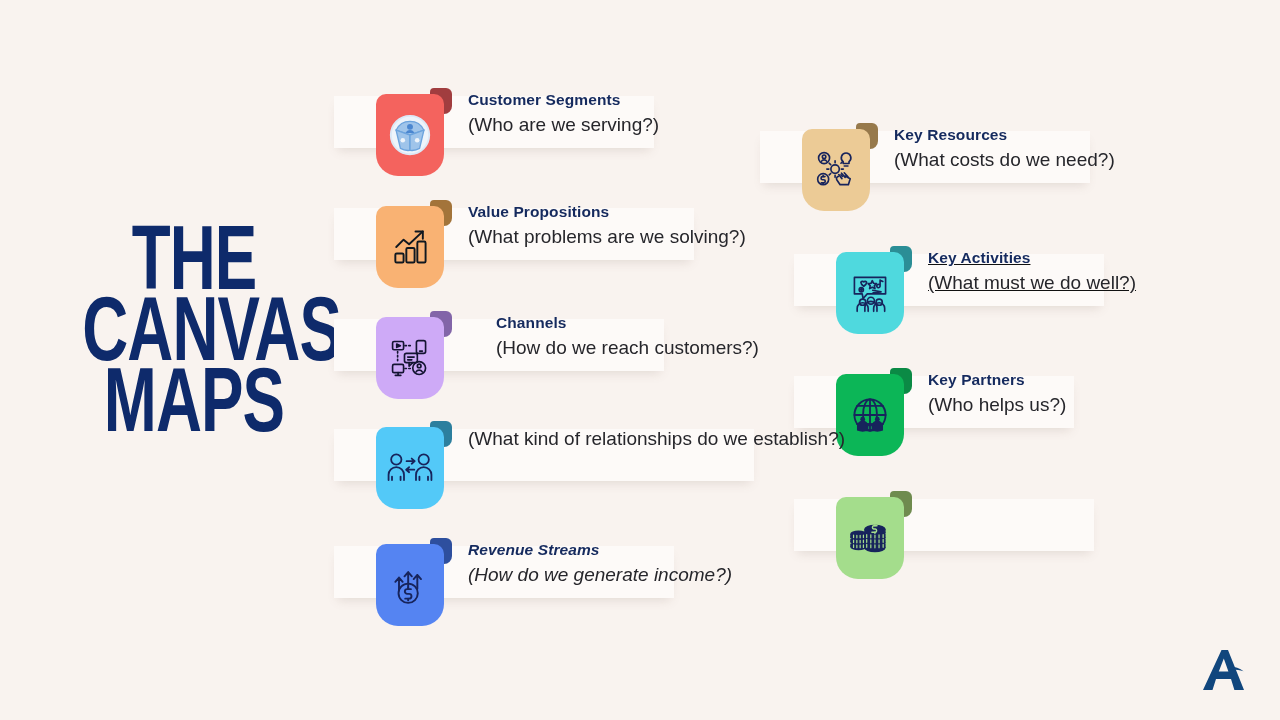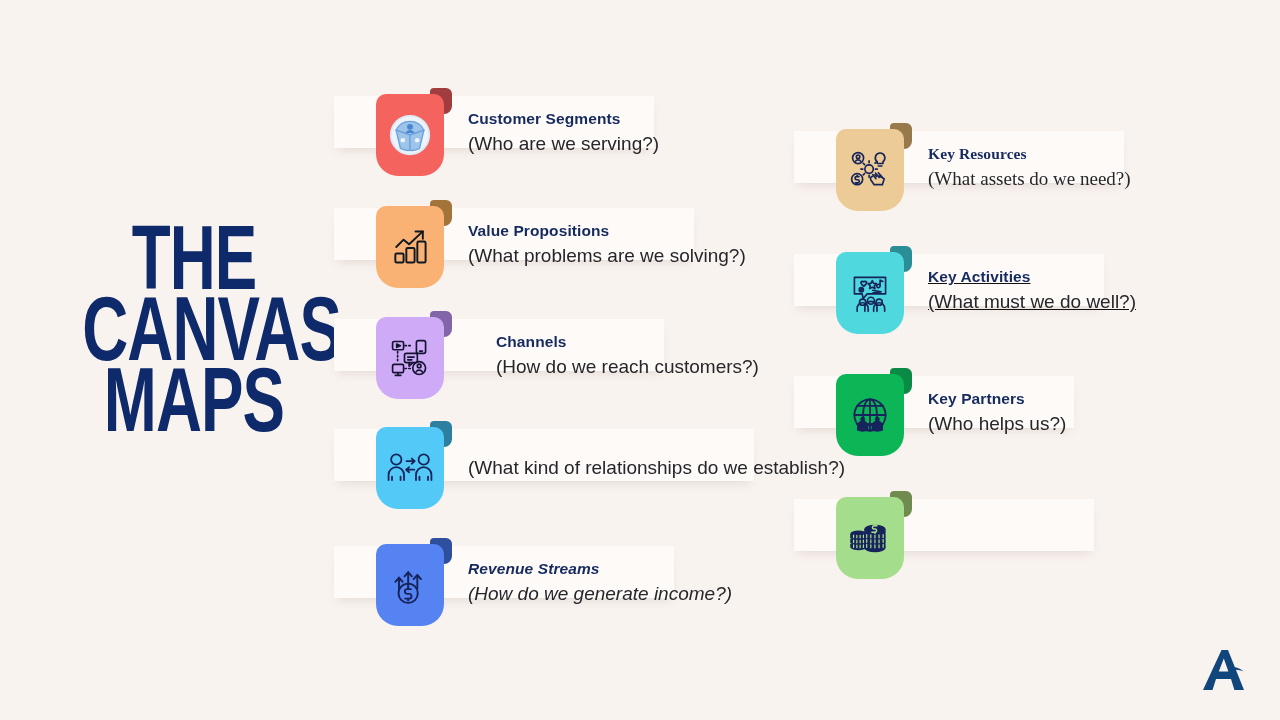--- a/index.html
+++ b/index.html
@@ -35,21 +35,20 @@
     color:#0e2a6b;
     transform:scaleX(0.86) scaleY(1.22);
     transform-origin:center center;
     white-space:nowrap;
   }
 
   
   .row {
     position:absolute;
     display:flex;
-    align-items:center;
   }
 
   
   .ribbon {
     position:absolute;
     left:-42px;
     top:8px;
     height:52px;
     background:#fdfaf8;
     box-shadow:0 6px 10px -4px rgba(120,100,90,0.18);
@@ -250,21 +249,21 @@
         </svg>
       </span>
     </div>
   </div>
   <div class="card-text">
     <div class="card-title">Revenue Streams</div>
     <div class="card-sub">(How do we generate income?)</div>
   </div>
 </div>
 
-<div class="row" id="row-r0" style="left:836px; top:123px;font-family:Liberation Serif, serif;">
+<div class="row" id="row-r0" style="left:802px; top:123px;">
   <div class="ribbon" style="width:330px;"></div>
   <div class="card-wrap">
     <div class="card-tab" style="background: rgb(151, 121, 75);"></div>
     <div class="card-face" style="background: rgb(236, 203, 150);">
       <span>
         <svg width="44" height="44" viewBox="0 0 48 48" fill="none" stroke="#17245c" stroke-width="1.8" stroke-linecap="round" stroke-linejoin="round">
           <circle cx="11" cy="11" r="6"></circle>
           <circle cx="11" cy="9.5" r="1.9"></circle>
           <path d="M8 14.6 a3.6 3.6 0 0 1 6 0"></path>
           <path d="M35 5.5 a5.2 5.2 0 0 0 -3.2 9.3 v2.1 h6.4 v-2.1 A5.2 5.2 0 0 0 35 5.5 z"></path>
@@ -275,21 +274,21 @@
           <circle cx="23" cy="23" r="4.6"></circle>
           <path d="M23 16.2 v-2.2 M23 32 v-2.2 M16.2 23 h-2.2 M32 23 h-2.2 M18.2 18.2 l-1.6 -1.6 M29.4 29.4 l1.6 1.6 M18.2 27.8 l-1.6 1.6 M29.4 16.6 l1.6 -1.6"></path>
           <path d="M27 29 l3.5 4.5 M30 27.5 l4 4.5 M33 27 l4 4.5"></path>
           <path d="M26.5 31 a2.6 2.6 0 0 0 -1.5 4 l3.5 5 h9 l2 -6.5 -5.5 -3"></path>
         </svg>
       </span>
     </div>
   </div>
   <div class="card-text">
     <div class="card-title">Key Resources</div>
-    <div class="card-sub">(What assets do we need?)</div>
+    <div class="card-sub">(What costs do we need?)</div>
   </div>
 </div>
 
 <div class="row" id="row-r1" style="left:836px; top:246px;text-decoration:underline;">
   <div class="ribbon" style="width:310px;"></div>
   <div class="card-wrap">
     <div class="card-tab" style="background: rgb(43, 142, 150);"></div>
     <div class="card-face" style="background: rgb(79, 217, 222);">
       <span>
         <svg width="44" height="44" viewBox="0 0 48 48" fill="none" stroke="#17245c" stroke-width="1.8" stroke-linecap="round" stroke-linejoin="round">

